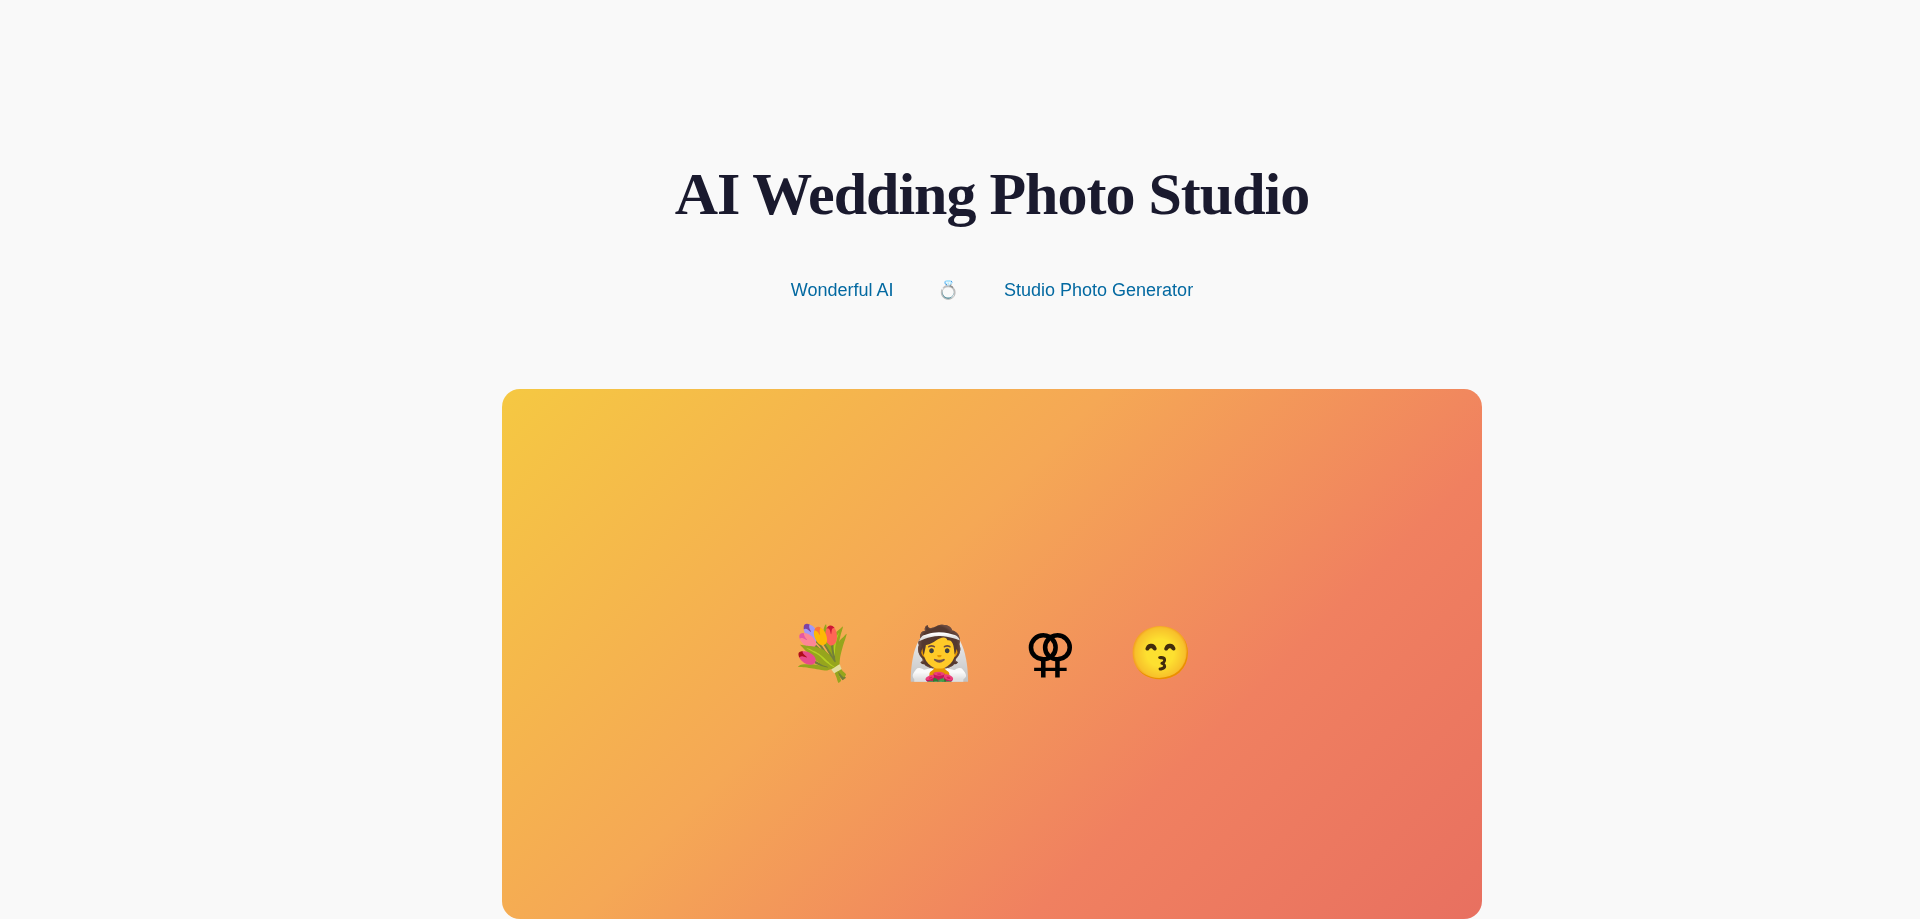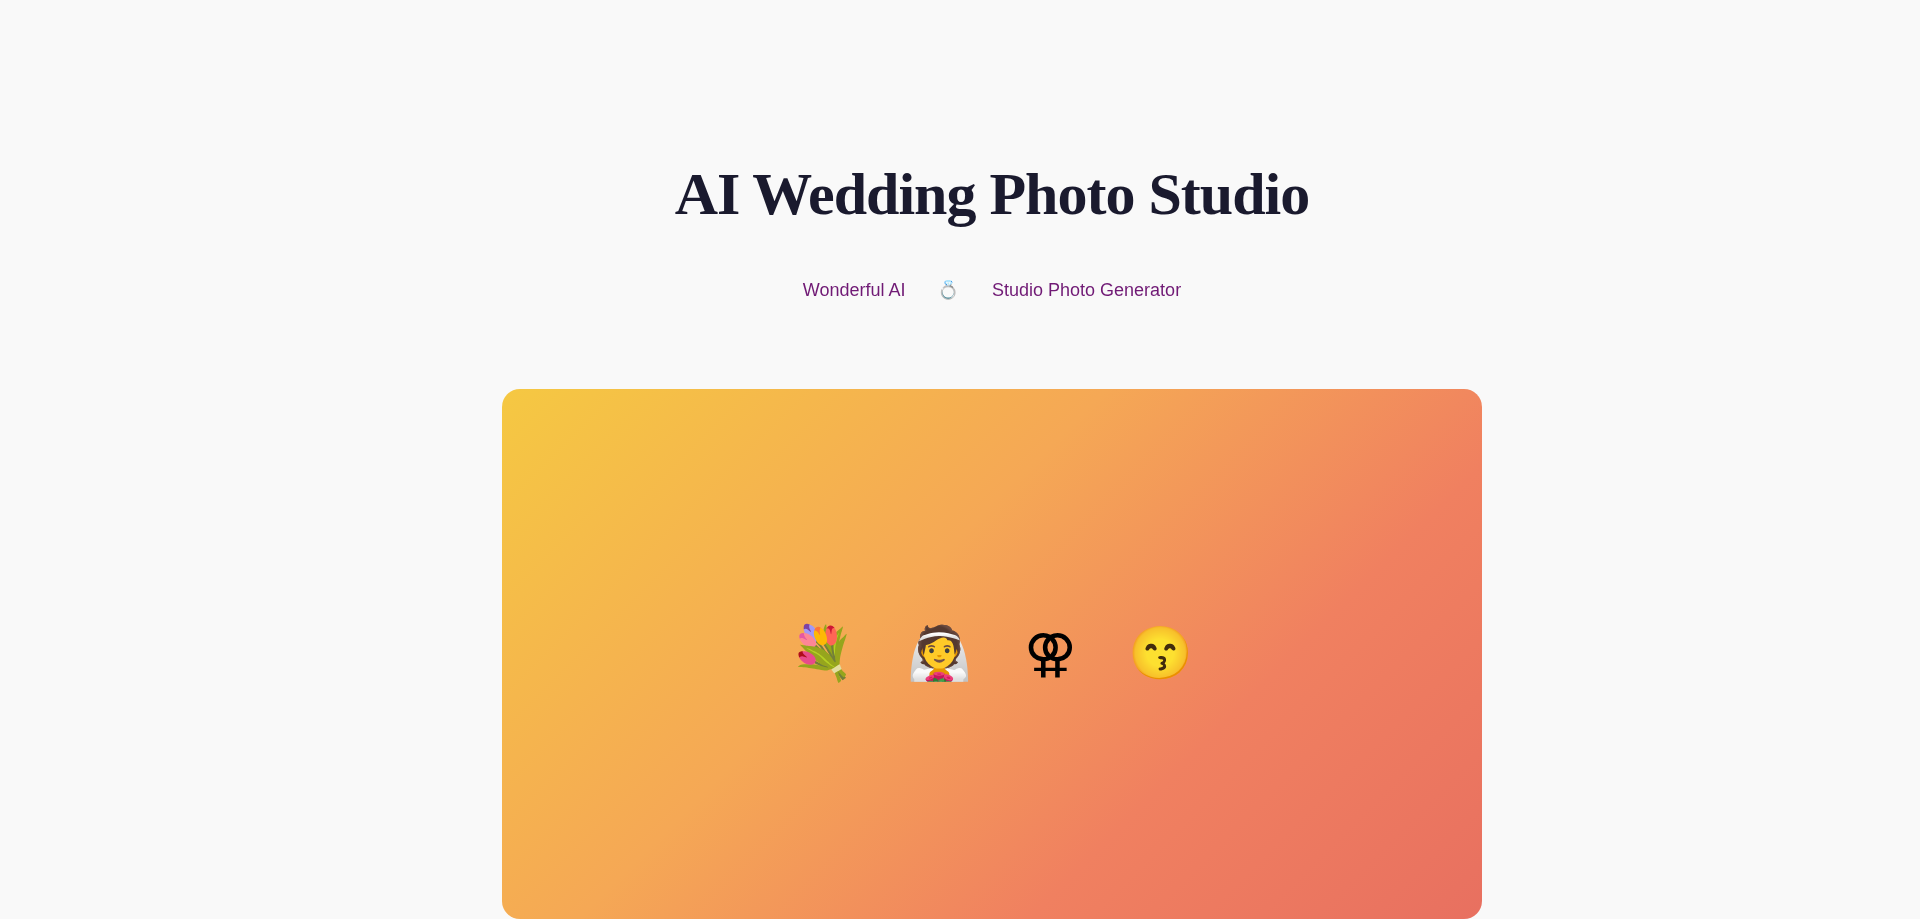--- a/index.html
+++ b/index.html
@@ -38,26 +38,26 @@
       font-size: 60px;
       font-weight: 700;
       color: #1a1a2e;
       letter-spacing: -1px;
       margin-bottom: 18px;
       font-family: Georgia, 'Times New Roman', serif;
     }
 
     .subtitle {
       font-size: 18px;
-      color: #701a75;
+      color: #0369a1;
       font-family: -apple-system, BlinkMacSystemFont, 'Segoe UI', sans-serif;
       font-weight: 400;
       display: flex;
       align-items: center;
-      gap: 0;
+      gap: 12px;
     }
 
     .subtitle .ring-emoji {
       font-size: 18px;
     }
 
     .gradient-card {
       width: 980px;
       height: 530px;
       border-radius: 18px;

